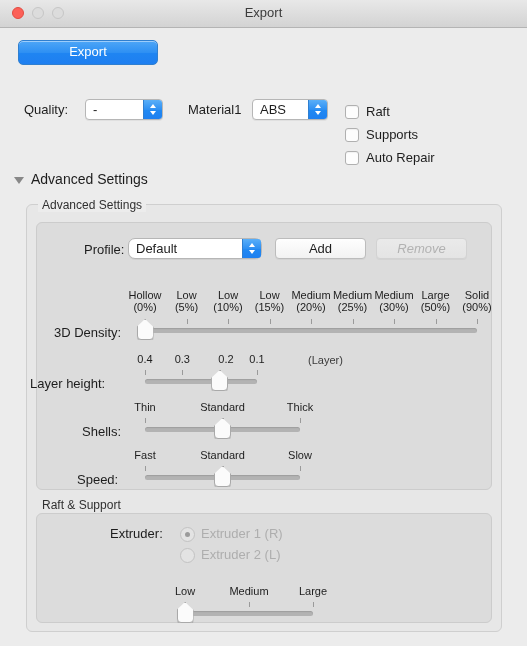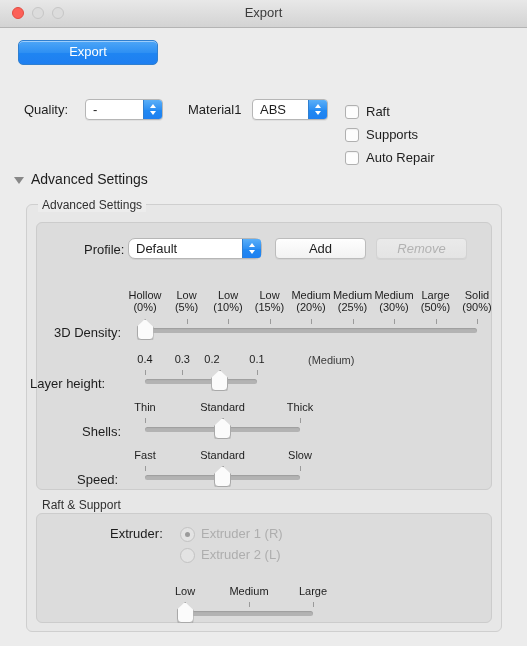--- a/index.html
+++ b/index.html
@@ -411,30 +411,30 @@
       <div class="track" style="width: 112px;"></div>
     <div class="tick" style="left: 0px;"></div>
         <div class="tlabel" style="left: 0px; top: -26px;">
           <span>0.4</span>
         </div>
         <div class="tick" style="left: 37.3333px;"></div>
         <div class="tlabel" style="left: 37.3333px; top: -26px;">
           <span>0.3</span>
         </div>
         <div class="tick" style="left: 74.6667px;"></div>
-        <div class="tlabel" style="left: 67px; top: -26px;">
+        <div class="tlabel" style="left: 81px; top: -26px;">
           <span>0.2</span>
         </div>
         <div class="tick" style="left: 112px;"></div>
         <div class="tlabel" style="left: 112px; top: -26px;">
           <span>0.1</span>
         </div>
         <div class="knob" style="left: 74.6667px;"></div>
       </div>
-    <div class="lbl" style="left:308px; top:326px; font-size:11px; color:#3a3a3a;">(Medium)</div>
+    <div class="lbl" style="left:308px; top:326px; font-size:11px; color:#3a3a3a;">(Layer)</div>
 
     <div class="lbl" style="left:82px; top:396px;">Shells:</div>
     <div class="slider" id="sl-shells" style="left:145px; top:399px; width:155px;">
       <div class="track" style="width: 155px;"></div>
     <div class="tick" style="left: 0px;"></div>
         <div class="tlabel" style="left: 0px; top: -26px;">
           <span>Thin</span>
         </div>
         <div class="tick" style="left: 77.5px;"></div>
         <div class="tlabel" style="left: 77.5px; top: -26px;">

